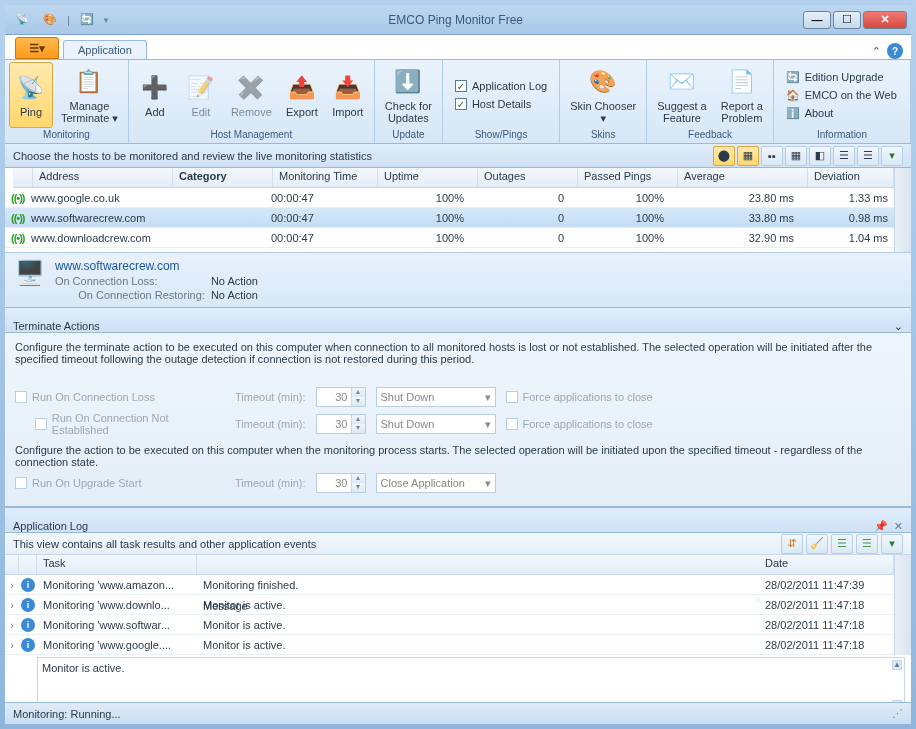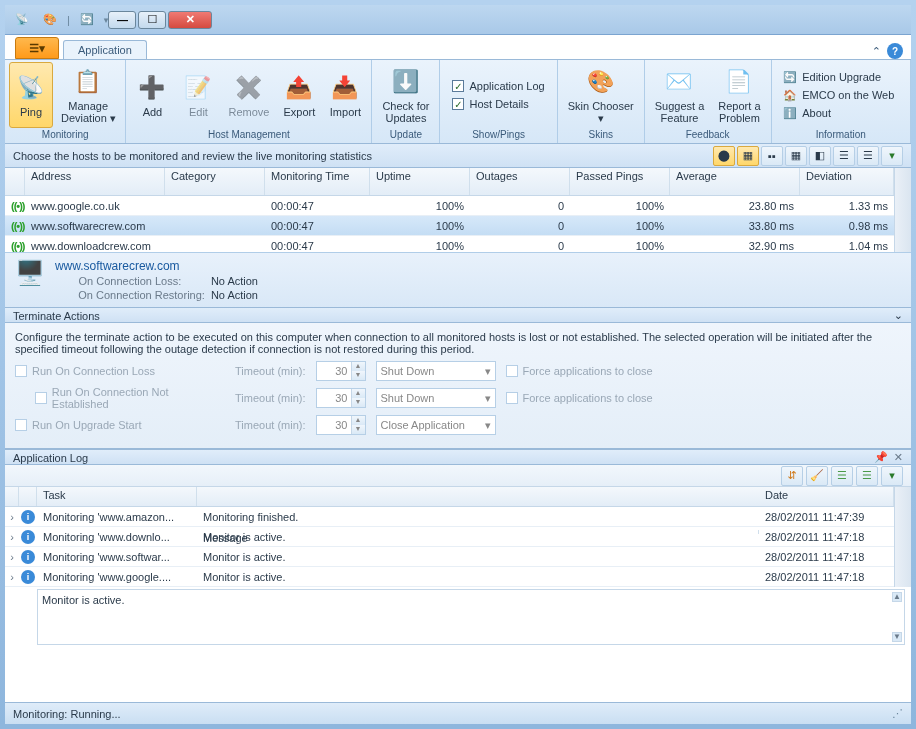--- a/index.html
+++ b/index.html
@@ -37,35 +37,35 @@
 .ribbon-link { display: flex; align-items: center; gap: 5px; color: #2a3a4a; padding: 1px 2px; }
 
 
 .desc-bar { height: 24px; background: linear-gradient(#e0edfa, #cfe1f4); border-bottom: 1px solid #9ab9d8; display: flex; align-items: center; padding: 0 8px; color: #2a3a4a; }
 .desc-bar-tools { margin-left: auto; display: flex; gap: 2px; }
 .tool-btn-sm { width: 22px; height: 20px; border: 1px solid #b6cfe6; border-radius: 2px; background: linear-gradient(#f0f6fc, #dae9f6); display: flex; align-items: center; justify-content: center; }
 .tool-btn-sm.active { background: linear-gradient(#ffe9b0, #ffd76a); border-color: #d9a93f; }
 
 
 .grid { background: #fff; }
-.grid-header { display: flex; height: 28px; background: linear-gradient(#f4f8fc, #e3edf7); border-bottom: 1px solid #c5d7e8; }
+.grid-header { display: flex; height: 20px; background: linear-gradient(#f4f8fc, #e3edf7); border-bottom: 1px solid #c5d7e8; margin-left: 8px; }
 .grid-hcell { padding: 2px 6px; border-right: 1px solid #d0dfec; color: #2a3a4a; }
 .grid-row { display: flex; height: 20px; border-bottom: 1px solid #e8eff6; align-items: center; }
 .grid-row.selected { background: linear-gradient(#d6e8f9, #c4ddf4); }
 .grid-cell { padding: 2px 6px; color: #2a3a4a; overflow: hidden; white-space: nowrap; }
 .ping-icon { color: #2ca02c; font-weight: bold; letter-spacing: -1px; }
 
 
 .detail-panel { background: linear-gradient(#e8f1fb, #d9e8f7); border-top: 1px solid #b0cde8; padding: 6px 10px; display: flex; gap: 10px; }
 .detail-host { color: #1a5aa0; font-size: 12px; }
 .detail-row { display: flex; gap: 6px; color: #6a7a8a; font-size: 11px; margin-top: 2px; }
 .detail-val { color: #2a3a4a; }
 
 
-.panel-header { height: 16px; background: linear-gradient(#e0edfa, #cfe1f4); border-top: 1px solid #9ab9d8; border-bottom: 1px solid #9ab9d8; display: flex; align-items: flex-end; padding: 0 8px; color: #2a3a4a; }
+.panel-header { height: 24px; background: linear-gradient(#e0edfa, #cfe1f4); border-top: 1px solid #9ab9d8; border-bottom: 1px solid #9ab9d8; display: flex; align-items: flex-start; padding: 12px 8px; color: #2a3a4a; }
 .panel-body { background: linear-gradient(#eff5fc, #e4eef8); padding: 8px 10px; color: #2a3a4a; border-bottom: 1px solid #9ab9d8; }
 .form-row { display: flex; align-items: center; gap: 10px; margin: 5px 0; }
 .form-label2-disabled { color: #9aa8b6; }
 .spin { width: 50px; height: 20px; border: 1px solid #b6cfe6; background: #fff; display: flex; }
 .spin input { width: 34px; border: none; text-align: right; padding-right: 3px; font-size: 11px; color: #888; }
 .spin-btns { width: 14px; display: flex; flex-direction: column; }
 .spin-btns div { flex: 1; background: linear-gradient(#f0f6fc, #dae9f6); border-left: 1px solid #c5d7e8; font-size: 7px; text-align: center; color: #888; }
 .combo { width: 120px; height: 20px; border: 1px solid #b6cfe6; background: #fff; display: flex; align-items: center; padding: 0 4px; color: #888; }
 .combo-arr { margin-left: auto; color: #888; }
 .cb-disabled { display: flex; align-items: center; gap: 5px; color: #9aa8b6; }
@@ -97,20 +97,21 @@
 <div class="content">
 
 <div class="titlebar">
   <div class="titlebar-left">
     <span class="titlebar-btn">📡</span>
     <span class="titlebar-btn">🎨</span>
     <span style="color:#6a869c;">|</span>
     <span class="titlebar-btn">🔄</span>
     <span style="color:#6a869c; font-size:9px;">▾</span>
   </div>
+  <div class="titlebar-title">EMCO Ping Monitor Free</div>
   <div class="win-controls">
     <div class="win-btn win-min">
           <span style="font-weight:bold;">—</span>
         </div>
     <div class="win-btn win-max">
           <span>☐</span>
         </div>
     <div class="win-btn win-close">
           <span style="font-weight:bold;">✕</span>
         </div>
@@ -129,21 +130,21 @@
 <div class="ribbon">
   <div class="ribbon-group">
     <div class="ribbon-group-body">
       <div class="ribbon-btn-lg highlighted">
         <div class="ribbon-icon">📡</div>
         <div class="ribbon-btn-txt">Ping</div>
       </div>
       <div class="ribbon-btn-lg">
         <div class="ribbon-icon">📋</div>
         <div class="ribbon-btn-txt"><span style="white-space:pre-line;">Manage
-Deviation</span> ▾</div>
+Terminate</span> ▾</div>
       </div>
     </div>
     <div class="ribbon-group-label">Monitoring</div>
   </div>
   <div class="ribbon-group">
     <div class="ribbon-group-body">
       <div class="ribbon-btn-lg">
             <div class="ribbon-icon">➕</div>
             <div class="ribbon-btn-txt">Add</div>
           </div>
@@ -248,21 +249,21 @@
     <div class="tool-btn-sm">☰</div>
     <div class="tool-btn-sm" style="color:#2a7a2a;">▾</div>
   </div>
 </div>
 
 <div style="display:flex; height: 84px;">
 <div class="grid" style="flex:1">
   <div class="grid-header">
     <div style="width:20px;border-right:1px solid #d0dfec;"></div>
     <div class="grid-hcell" style="width:140px;">Address</div>
-    <div class="grid-hcell" style="width:100px;">Category</div>
+    <div class="grid-hcell" style="width:100px;font-weight:bold;">Category</div>
     <div class="grid-hcell" style="width:105px;">Monitoring Time</div>
     <div class="grid-hcell" style="width:100px;">Uptime</div>
     <div class="grid-hcell" style="width:100px;">Outages</div>
     <div class="grid-hcell" style="width:100px;">Passed Pings</div>
     <div class="grid-hcell" style="width:130px;">Average</div>
     <div class="grid-hcell" style="flex:1;">Deviation</div>
   </div>
   <div id="grid-rows">
           <div class="grid-row">
     <div class="grid-cell" style="width:20px;"><span class="ping-icon">((•))</span></div>
@@ -300,36 +301,36 @@
         </div>
 </div>
 <div class="scroll-right"></div>
 </div>
 
 <div class="detail-panel">
   <div style="font-size:24px;">🖥️</div>
   <div>
     <div class="detail-host">www.softwarecrew.com</div>
     <div class="detail-row">
-          <span style="width:150px;text-align:center;display:inline-block;">On Connection Loss:</span>
+          <span style="width:150px;text-align:left;display:inline-block;">On Connection Loss:</span>
           <span class="detail-val">No Action</span>
         </div>
     <div class="detail-row">
           <span style="width:150px;text-align:right;display:inline-block;">On Connection Restoring:</span>
           <span class="detail-val">No Action</span>
         </div>
   </div>
 </div>
 
 <div class="panel-header">
   <span>Terminate Actions</span>
   <span style="margin-left:auto;">⌄</span>
 </div>
 <div class="panel-body">
-  <div style="margin-bottom:6px;">Configure the terminate action to be executed on this computer when connection to all monitored hosts is lost or not established. The selected operation will be initiated after the specified timeout following the outage detection if connection is not restored during this period.</div>
+  <div style="margin-bottom:22px;">Configure the terminate action to be executed on this computer when connection to all monitored hosts is lost or not established. The selected operation will be initiated after the specified timeout following the outage detection if connection is not restored during this period.</div>
   <div class="form-row">
     <div class="cb-disabled" style="width:210px;">
           <div class="cb-box"></div>
           <span>Run On Connection Loss</span>
         </div>
     <span class="form-label2-disabled">Timeout (min):</span>
     <div class="spin">
           <input readonly="" value="30" style="">
           <div class="spin-btns">
             <div>▲</div>
@@ -360,20 +361,21 @@
         </div>
     <div class="combo">
           <span>Shut Down</span>
           <span class="combo-arr">▾</span>
         </div>
     <div class="cb-disabled">
           <div class="cb-box"></div>
           <span>Force applications to close</span>
         </div>
   </div>
+  <div style="margin:8px 0 4px 0;">Configure the action to be executed on this computer when the monitoring process starts. The selected operation will be initiated upon the specified timeout - regardless of the connection state.</div>
   <div class="form-row">
     <div class="cb-disabled" style="width:210px;">
           <div class="cb-box"></div>
           <span>Run On Upgrade Start</span>
         </div>
     <span class="form-label2-disabled">Timeout (min):</span>
     <div class="spin">
           <input readonly="" value="30" style="">
           <div class="spin-btns">
             <div>▲</div>
@@ -388,20 +390,21 @@
 </div>
 
 <div class="panel-header">
   <span>Application Log</span>
   <span style="margin-left:auto;display:flex;gap:6px;">
     <span style="color:#6a7a8a;">📌</span>
     <span style="color:#6a7a8a;">✕</span>
   </span>
 </div>
 <div class="log-desc">
+  <span>This view contains all task results and other application events</span>
   <div class="log-desc-tools">
     <div class="tool-btn-sm" style="color:#d07a1a;">⇵</div>
     <div class="tool-btn-sm" style="color:#d04a4a;">🧹</div>
     <div class="tool-btn-sm" style="color:#4a9a4a;">☰</div>
     <div class="tool-btn-sm" style="color:#4a9a4a;">☰</div>
     <div class="tool-btn-sm" style="color:#2a7a2a;">▾</div>
   </div>
 </div>
 
 <div style="display:flex;flex-direction:column;flex:1;min-height:0;">

